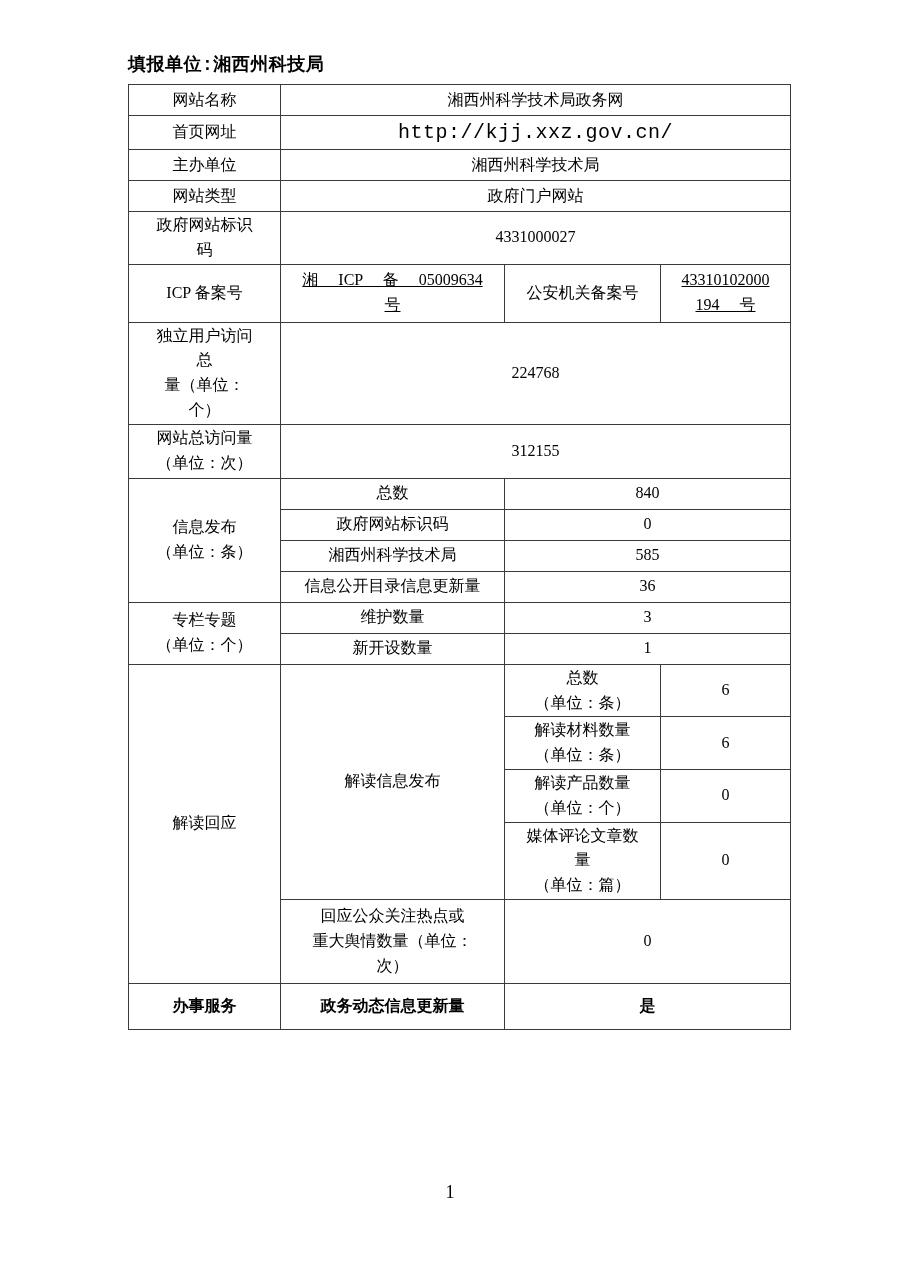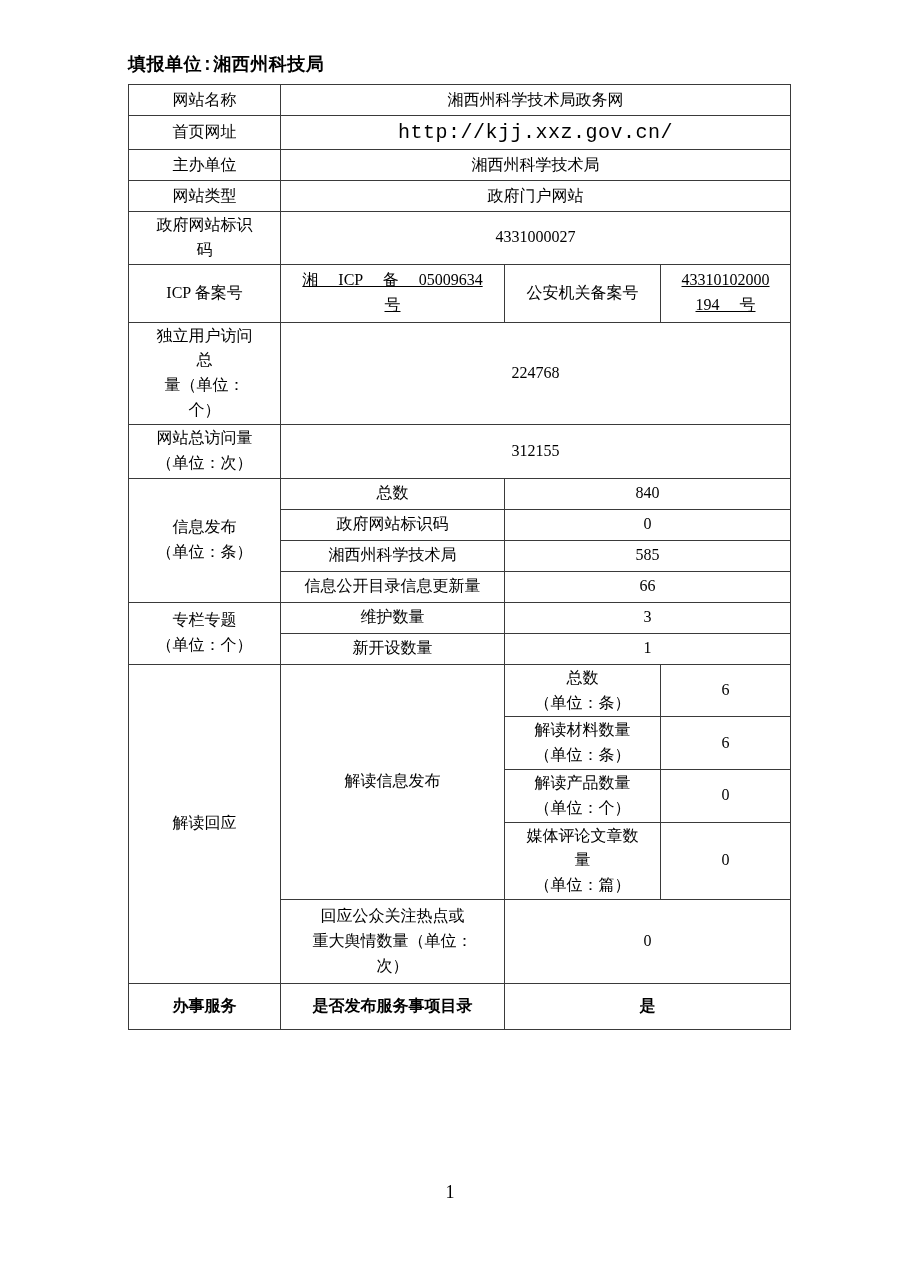--- a/index.html
+++ b/index.html
@@ -135,21 +135,21 @@
       <tr class="h31">
         <td>政府网站标识码</td>
         <td colspan="2">0</td>
       </tr>
       <tr class="h31">
         <td>湘西州科学技术局</td>
         <td colspan="2">585</td>
       </tr>
       <tr class="h31">
         <td>信息公开目录信息更新量</td>
-        <td colspan="2">66</td>
+        <td colspan="2">36</td>
       </tr>
 
       <tr class="h31">
         <td rowspan="2" class="group-label">专栏专题
 （单位：个）</td>
         <td>维护数量</td>
         <td colspan="2">3</td>
       </tr>
       <tr class="h31">
         <td>新开设数量</td>
@@ -180,20 +180,20 @@
       </tr>
       <tr class="h84">
         <td>回应公众关注热点或
 重大舆情数量（单位：
 次）</td>
         <td colspan="2">0</td>
       </tr>
 
       <tr class="h46">
         <td class="bottom-cut-label">办事服务</td>
-        <td class="top-cell">是否发布服务事项目录</td>
+        <td class="top-cell">政务动态信息更新量</td>
         <td colspan="2" class="top-cell">是</td>
       </tr>
     </tbody>
   </table>
 
   <div class="page-number">1</div>
 </div>
 
 </body></html>

